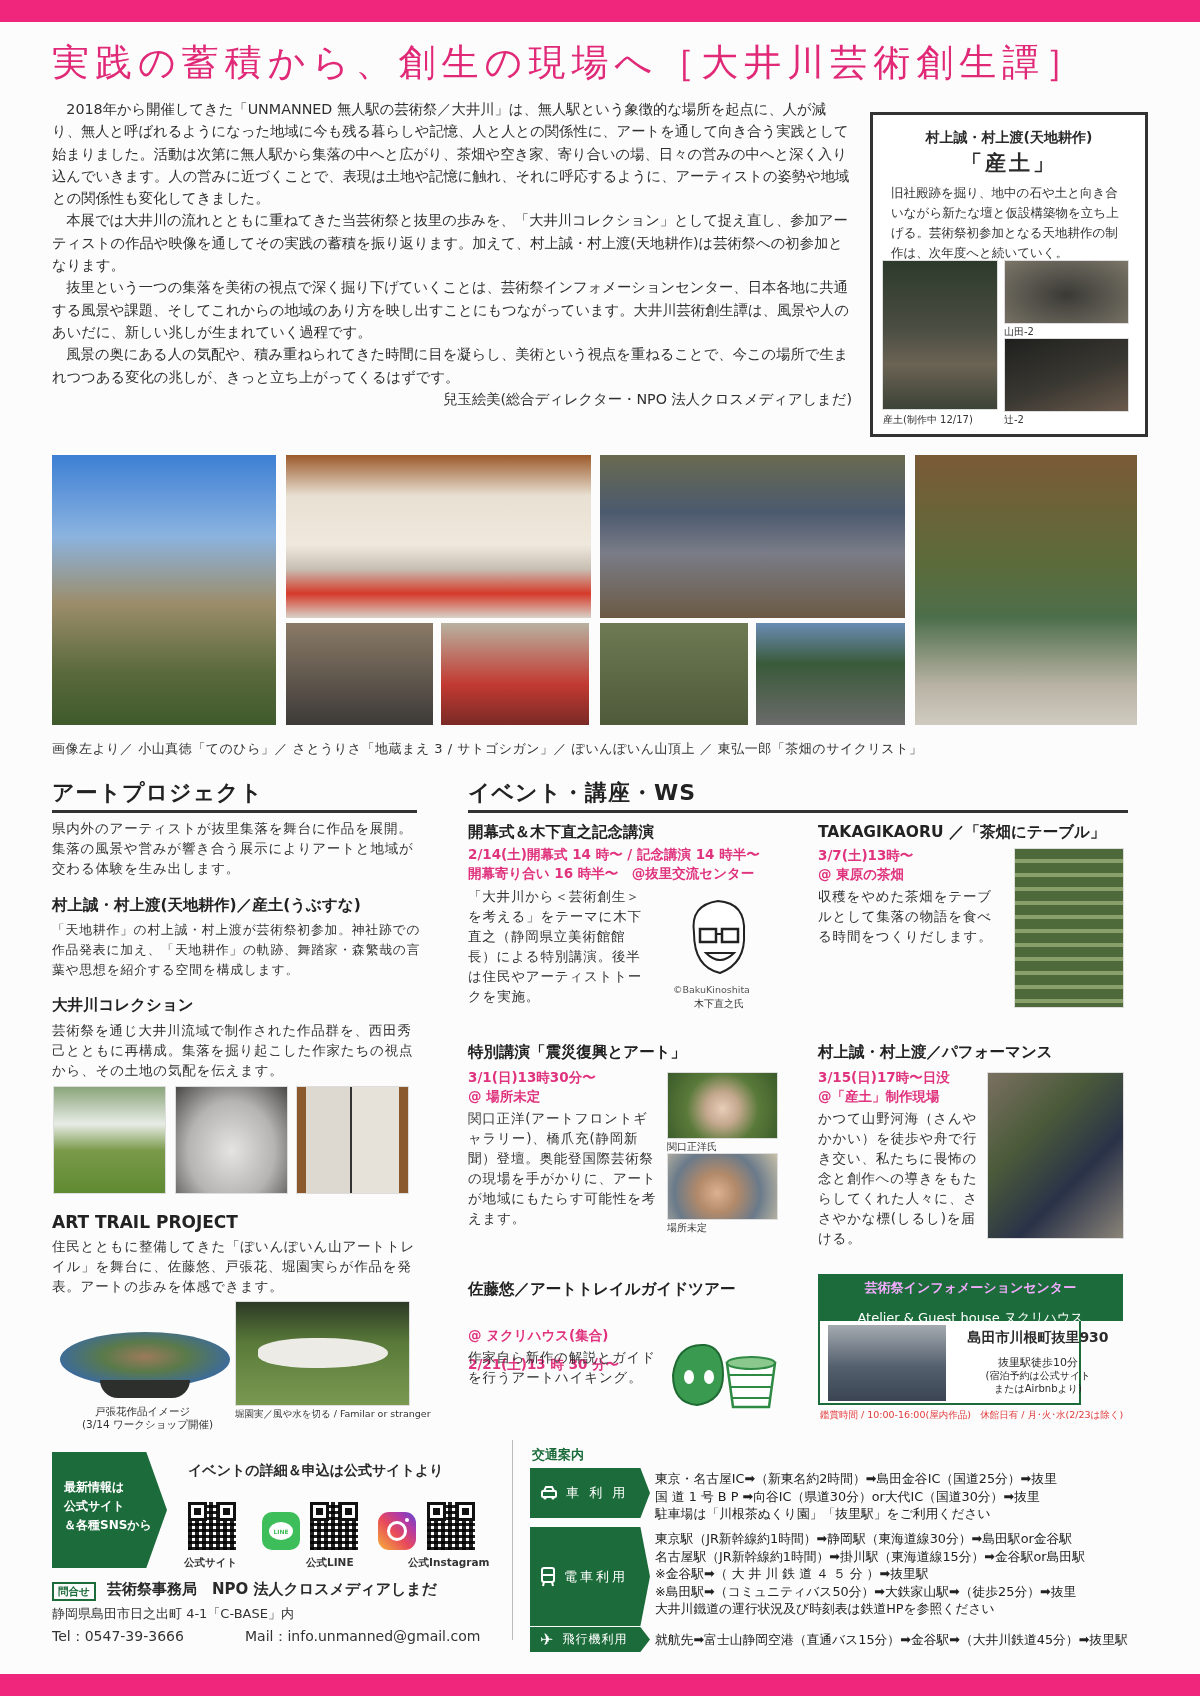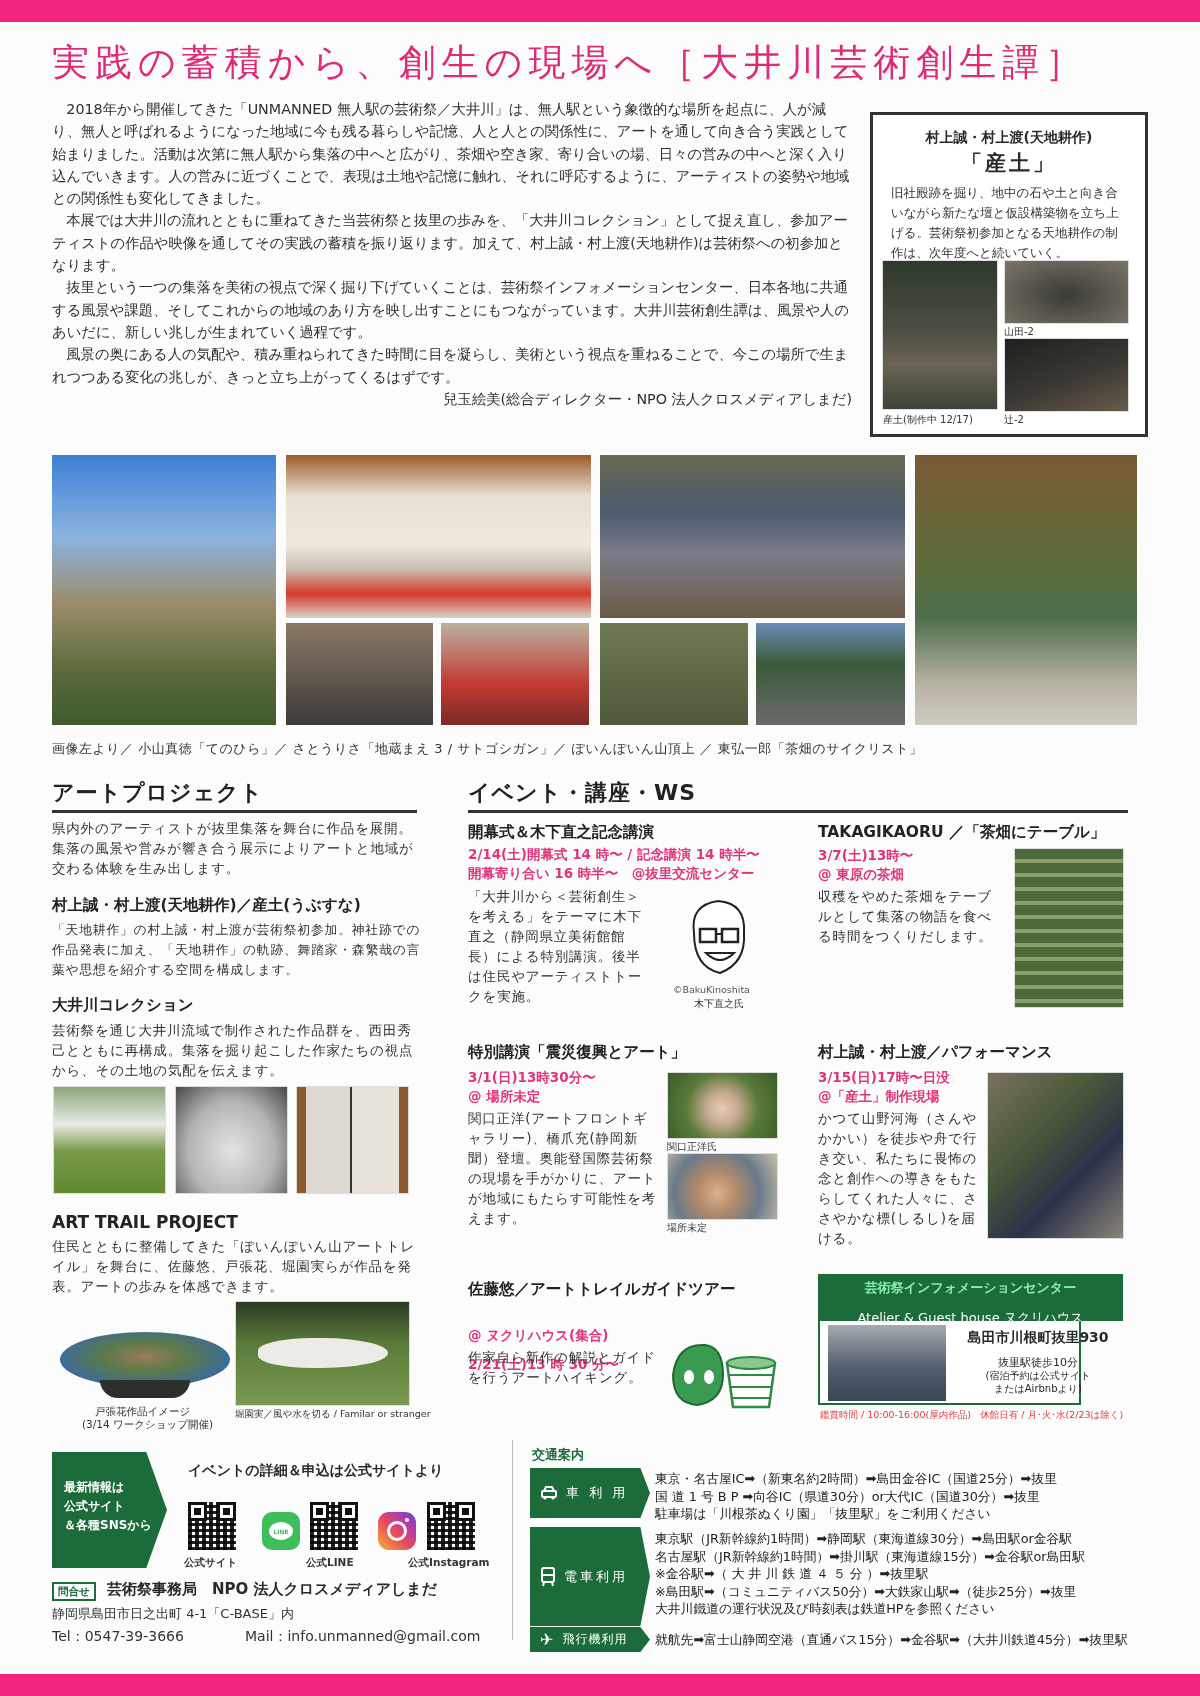--- a/index.html
+++ b/index.html
@@ -161,21 +161,21 @@
       <ellipse cx="44" cy="42" rx="5" ry="7" fill="#fff"></ellipse>
     <path d="M62 28 L110 28 L104 72 L68 72 Z" fill="#fff" stroke="#2f8a44" stroke-width="2.5"></path>
     <line x1="64" y1="40" x2="108" y2="40" stroke="#2f8a44" stroke-width="2"></line>
     <line x1="65" y1="52" x2="106" y2="52" stroke="#2f8a44" stroke-width="2"></line>
     <line x1="67" y1="63" x2="105" y2="63" stroke="#2f8a44" stroke-width="2"></line>
     <ellipse cx="86" cy="28" rx="24" ry="6" fill="#8ac88e" stroke="#2f8a44" stroke-width="2"></ellipse>
   </svg>
 </div>
 
 <div class="abs green" style="left:818px;top:1274px;width:305px;height:47px;">
-  <div style="text-align:center;color:#86efac;font-size:13px;font-weight:bold;margin-top:5px;">芸術祭インフォメーションセンター</div>
+  <div style="text-align:center;color:#f0abfc;font-size:13px;font-weight:bold;margin-top:5px;">芸術祭インフォメーションセンター</div>
   <div style="text-align:center;color:#fff;font-size:13px;margin-top:12px;">Atelier &amp; Guest house ヌクリハウス</div>
 </div>
 <div class="abs" style="left:818px;top:1321px;width:263px;height:84px;border:2px solid #1c6b3a;border-top:none;background:#fff;">
   <div style="position:absolute;left:8px;top:4px;width:118px;height:76px;background:linear-gradient(180deg,#a4aab0 0%,#54606e 55%,#3a4452 100%);"></div>
   <div style="position:absolute;left:138px;top:8px;width:160px;text-align:center;font-size:14px;font-weight:bold;">島田市川根町抜里930</div>
   <div style="position:absolute;left:138px;top:34px;width:160px;text-align:center;font-size:11px;">抜里駅徒歩10分</div>
   <div style="position:absolute;left:138px;top:48px;width:160px;text-align:center;font-size:10px;">(宿泊予約は公式サイト</div>
   <div style="position:absolute;left:138px;top:61px;width:160px;text-align:center;font-size:10px;">またはAirbnbより)</div>
 </div>
 <div class="cap" style="left:820px;top:1409px;color:#e03a3a;font-size:9.5px;">鑑賞時間 / 10:00-16:00(屋内作品)　休館日有 / 月･火･水(2/23は除く)</div>

